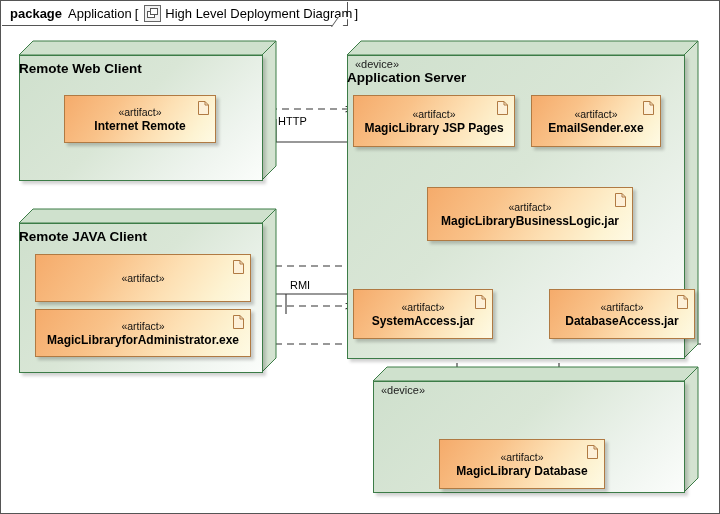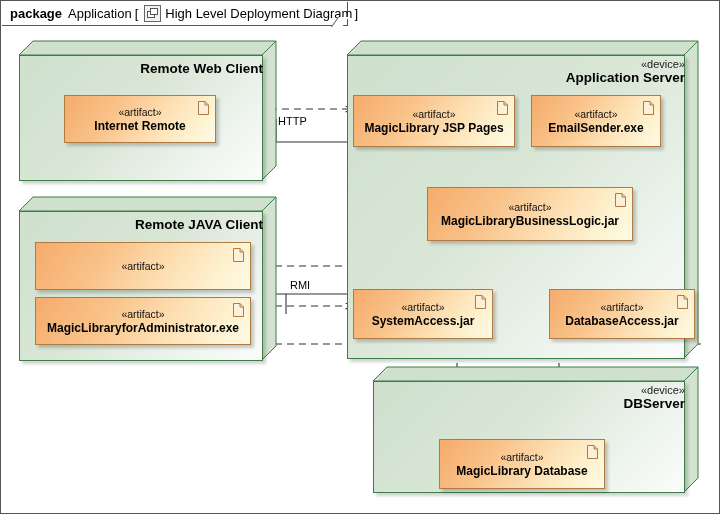--- a/index.html
+++ b/index.html
@@ -101,21 +101,21 @@
   }
   .node svg.shell {
     position: absolute;
     left: 0; top: 0;
     overflow: visible;
   }
   .node-title {
     position: absolute;
     left: 0;
     width: 100%;
-    text-align: right;
+    text-align: left;
     color: #000;
     pointer-events: none;
   }
   .node-stereo {
     font-size: 11px;
     color: #1a1a1a;
     padding-left: 8px;
   }
   .node-name {
     font-size: 13.5px;
@@ -264,21 +264,21 @@
     <div class="artifact" style="left:45px; top:54px; width:152px; height:48px;">
       <svg class="doc-icon" viewBox="0 0 11 14">
         <path d="M0.5,0.5 L7,0.5 L10.5,4 L10.5,13.5 L0.5,13.5 Z" fill="#fdf0d8" stroke="#b07a43" stroke-width="1"></path>
         <path d="M7,0.5 L7,4 L10.5,4" fill="none" stroke="#b07a43" stroke-width="1"></path>
       </svg>
       <div class="stereo">«artifact»</div>
       <div class="aname">Internet Remote</div>
     </div>
   </div>
 
-  <div class="node" style="left:18px; top:196px; width:258px; height:164px;">
+  <div class="node" style="left:18px; top:208px; width:258px; height:164px;">
     <svg class="shell" width="258" height="164">
       <polygon points="0,14 14,0 257,0 243,14" fill="#cfe1cd" stroke="#3c7c47" stroke-width="1"></polygon>
       <polygon points="243,14 257,0 257,149 243,163" fill="#d4e3d1" stroke="#3c7c47" stroke-width="1"></polygon>
     </svg>
     <div class="face" style="left:0; top:14px; width:244px; height:150px;"></div>
     <div class="node-title" style="top:20px; width:244px;">
       <div class="node-stereo"></div>
       <div class="node-name">Remote JAVA Client</div>
     </div>
 
@@ -358,21 +358,20 @@
   </div>
 
   <div class="node" style="left:372px; top:366px; width:326px; height:126px;">
     <svg class="shell" width="326" height="126">
       <polygon points="0,14 14,0 325,0 311,14" fill="#cfe1cd" stroke="#3c7c47" stroke-width="1"></polygon>
       <polygon points="311,14 325,0 325,111 311,125" fill="#d4e3d1" stroke="#3c7c47" stroke-width="1"></polygon>
     </svg>
     <div class="face" style="left:0; top:14px; width:312px; height:112px;"></div>
     <div class="node-title" style="top:17px; width:312px;">
       <div class="node-stereo">«device»</div>
-      <div class="node-name">DBServer</div>
     </div>
 
     <div class="artifact" style="left:66px; top:72px; width:166px; height:50px;">
       <svg class="doc-icon" viewBox="0 0 11 14">
         <path d="M0.5,0.5 L7,0.5 L10.5,4 L10.5,13.5 L0.5,13.5 Z" fill="#fdf0d8" stroke="#b07a43" stroke-width="1"></path>
         <path d="M7,0.5 L7,4 L10.5,4" fill="none" stroke="#b07a43" stroke-width="1"></path>
       </svg>
       <div class="stereo">«artifact»</div>
       <div class="aname">MagicLibrary Database</div>
     </div>

